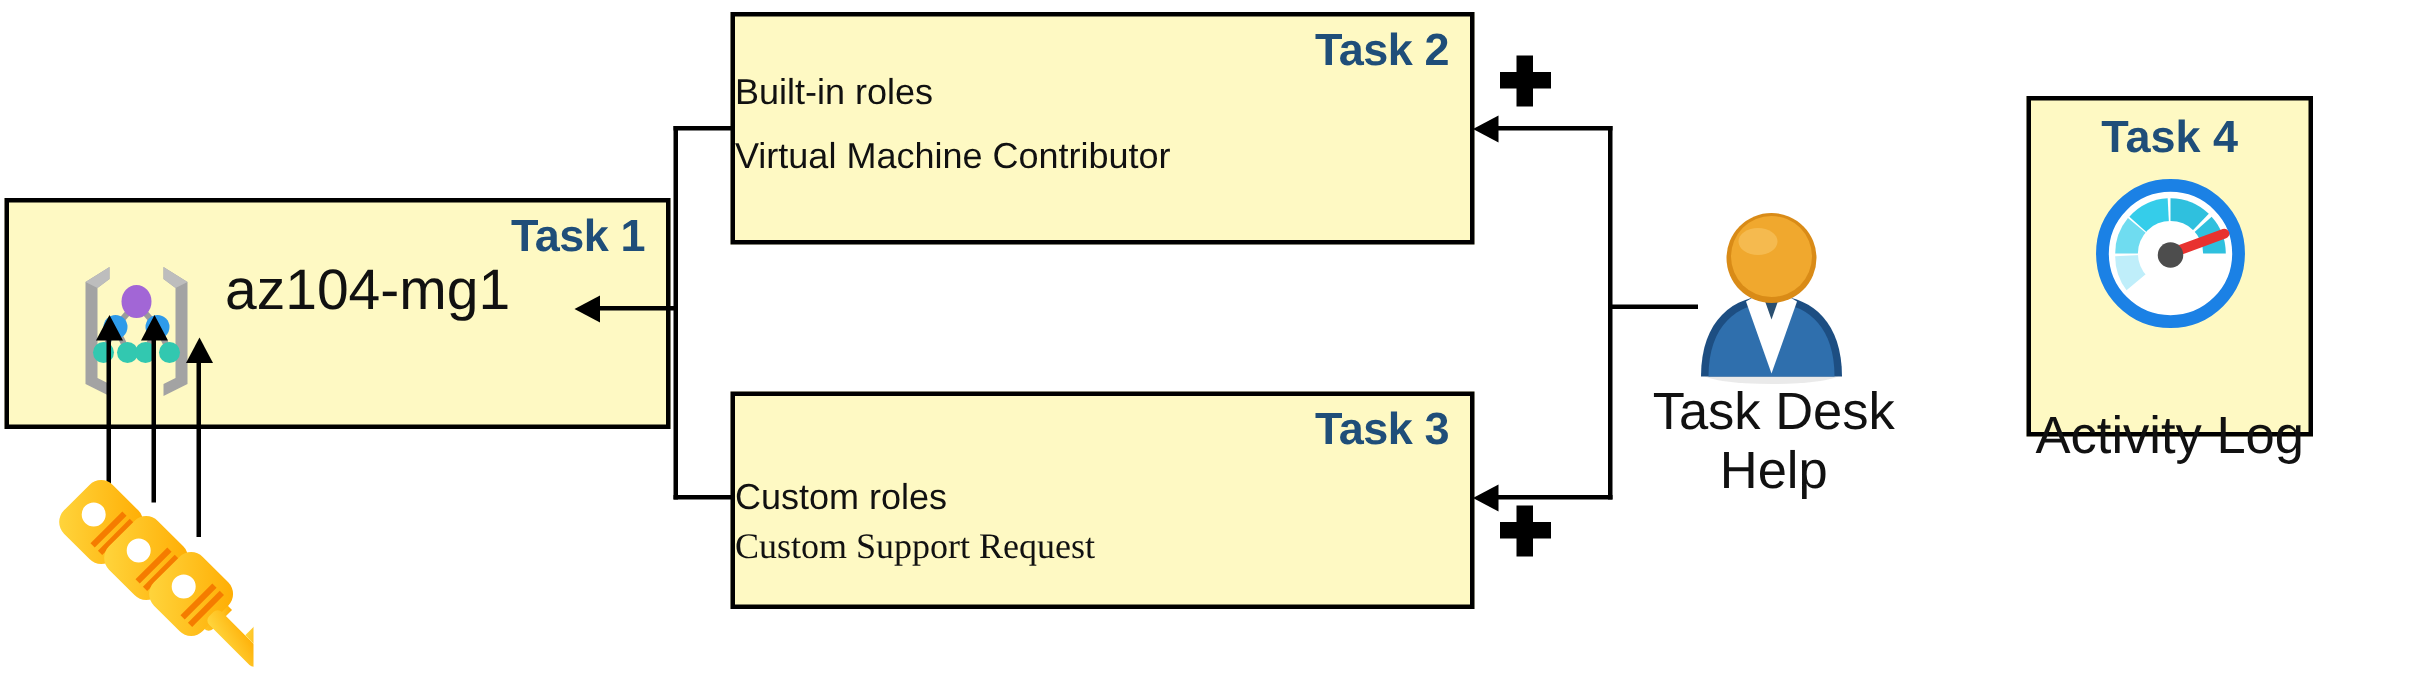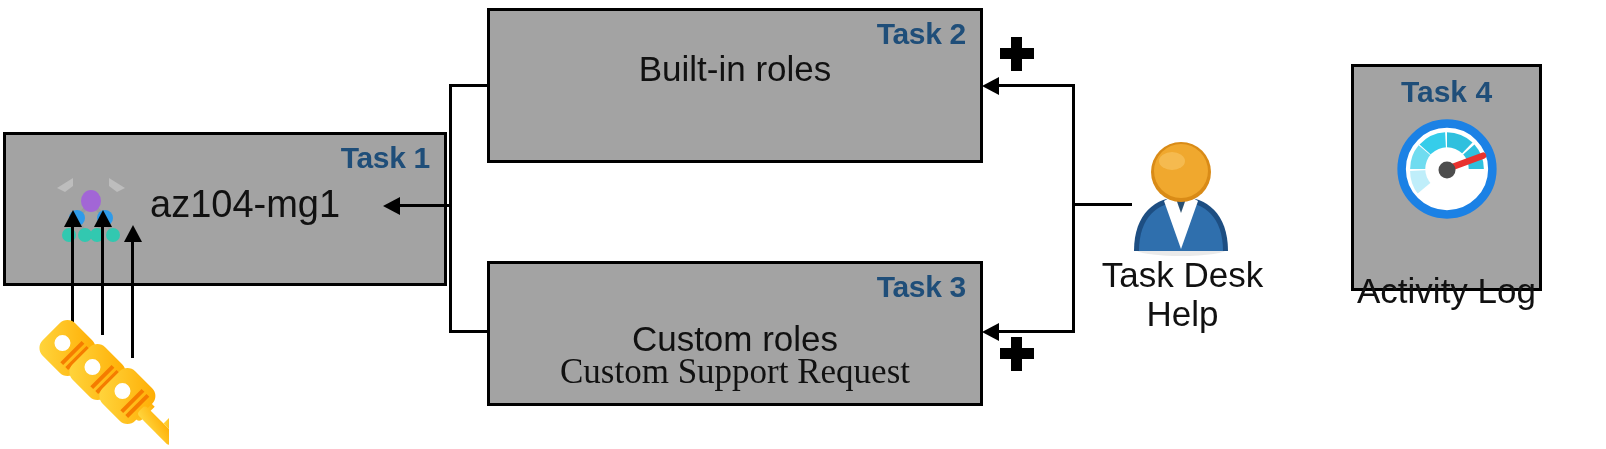--- a/index.html
+++ b/index.html
@@ -14,48 +14,47 @@
     position: relative;
     width: 1606px;
     height: 449px;
     background: #ffffff;
     overflow: hidden;
   }
 
   
   .task-box {
     position: absolute;
-    background: #a3a3a3;
+    background: #fef9c3;
     border: 3px solid #000000;
     box-sizing: border-box;
   }
   .task-label {
     position: absolute;
     right: 14px;
     top: 6px;
     font-weight: bold;
     font-size: 30px;
     color: #1f4e79;
     letter-spacing: -0.3px;
     white-space: nowrap;
   }
   .box-text {
     position: absolute;
     left: 0;
     right: 0;
-    text-align: center;
     color: #111111;
-    font-size: 35px;
+    font-size: 24px;
     line-height: 1.18;
     white-space: nowrap;
   }
 
   
   #task1-box { left: 3px; top: 132px; width: 444px; height: 154px; }
-  #task1-title { left: 150px; top: 182px; text-align: left; font-size: 38px; }
+  #task1-title { left: 150px; top: 172px; text-align: left; font-size: 38px; }
 
   
   #task2-box { left: 487px; top: 8px; width: 496px; height: 155px; }
   #task2-line1 { top: 37px; }
   #task2-line2 { top: 80px; }
 
   
   #task3-box { left: 487px; top: 261px; width: 496px; height: 145px; padding-left: 30px; }
   #task3-line1 { top: 38px; margin-top: 16px; }
   #task3-line2 { top: 87px; font-family: Liberation Serif, serif; }
@@ -158,20 +157,21 @@
       <circle cx="50" cy="63" r="7" fill="#32c8b0"></circle>
       <circle cx="66" cy="63" r="7" fill="#32c8b0"></circle>
     </svg>
   </div>
 
   <div class="box-text" id="task1-title">az104-mg1</div>
 
   <div class="task-box" id="task2-box">
     <span class="task-label">Task 2</span>
     <span class="box-text" id="task2-line1">Built-in roles</span>
+    <span class="box-text" id="task2-line2">Virtual Machine Contributor</span>
   </div>
 
   <div class="task-box" id="task3-box">
     <span class="task-label">Task 3</span>
     <span class="box-text" id="task3-line1">Custom roles</span>
     <span class="box-text" id="task3-line2">Custom Support Request</span>
   </div>
 
   <div class="task-box" id="task4-box">
     <span id="task4-label">Task 4</span>

